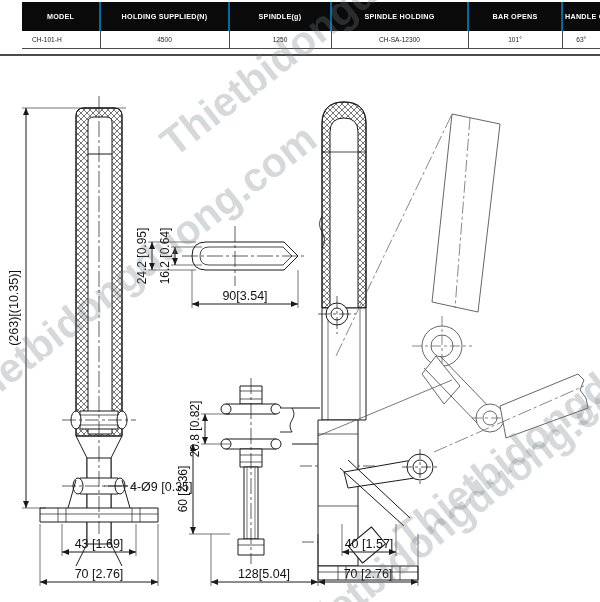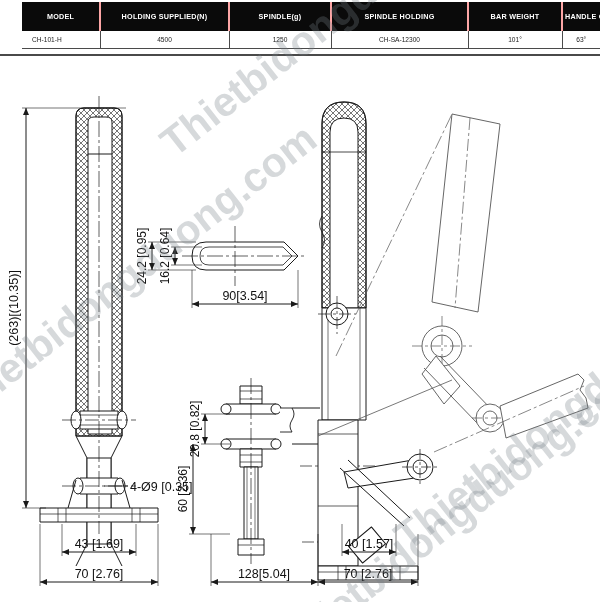--- a/index.html
+++ b/index.html
@@ -13,21 +13,21 @@
 
   
   .spec-table{
     position:absolute;left:22px;top:2px;width:578px;
     border-collapse:collapse;table-layout:fixed;
   }
   .spec-table th{
     background:#0a0a0a;color:#fff;
     font-size:7.2px;font-weight:bold;letter-spacing:.25px;
     padding:10px 2px;text-align:center;
-    border-left:2px solid #fff;border-right:2px solid #fca5a5;
+    border-left:2px solid #fff;border-right:2px solid #0369a1;
     white-space:nowrap;
   }
   .spec-table th:first-child{border-left:none;}
   .spec-table th:last-child{border-right:none;}
   .spec-table td{
     background:#fff;color:#1a1a1a;
     font-size:6.6px;text-align:center;padding:5px 2px;
     border:1px solid #4a4a4a;border-top:none;
   }
   .spec-table td:first-child{text-align:left;padding-left:10px;border-left:none;}
@@ -57,21 +57,21 @@
 <div class="sheet">
 
   <div class="tbl-wrap">
     <table class="spec-table">
       <thead>
         <tr>
           <th style="width:73px">MODEL</th>
           <th style="width:123px">HOLDING SUPPLIED(N)</th>
           <th style="width:96px">SPINDLE(g)</th>
           <th style="width:131px">SPINDLE HOLDING</th>
-          <th style="width:88px">BAR WEIGHT</th>
+          <th style="width:88px">BAR OPENS</th>
           <th>HANDLE OPENS</th>
         </tr>
       </thead>
       <tbody>
         <tr>
           <td>CH-101-H</td>
           <td>4500</td>
           <td>1250</td>
           <td>CH-SA-12300</td>
           <td>101°</td>

